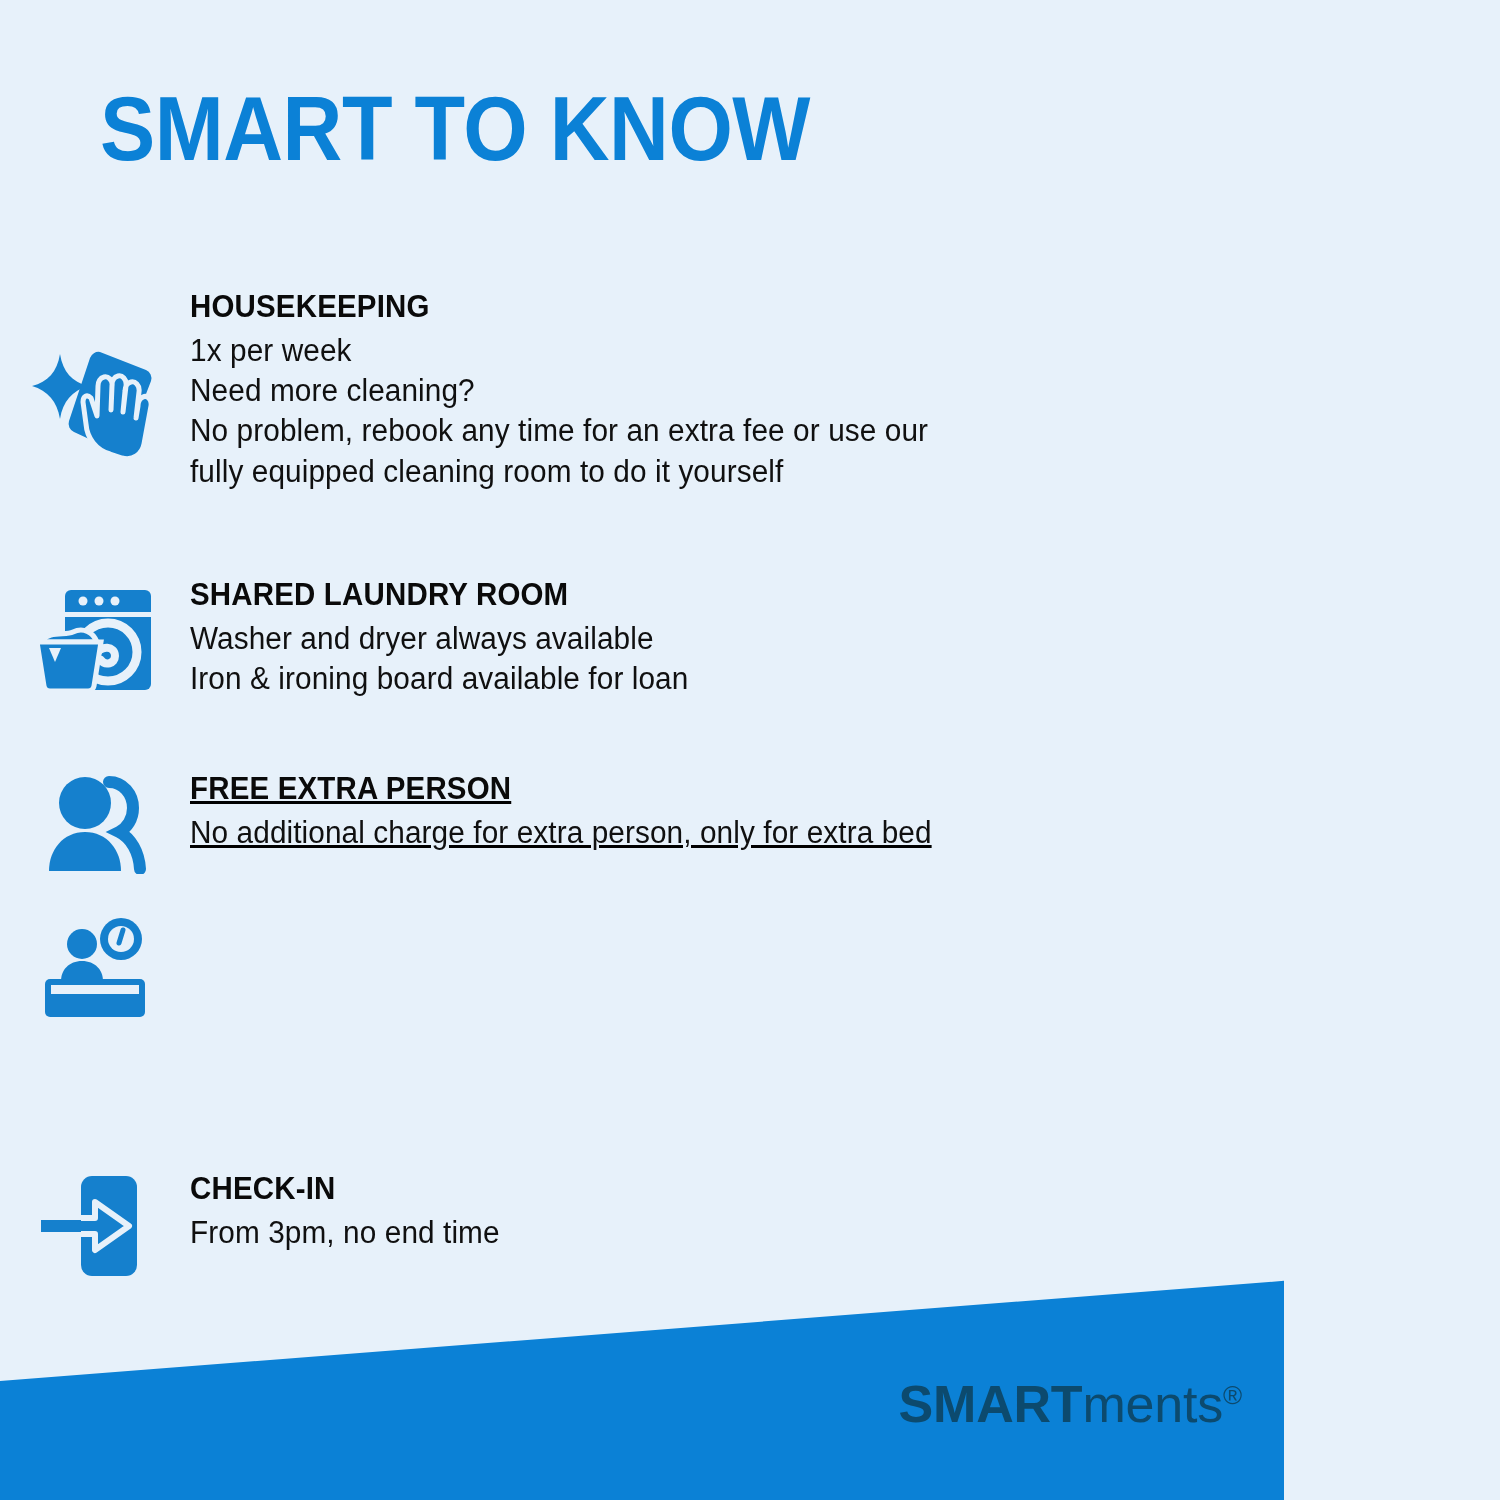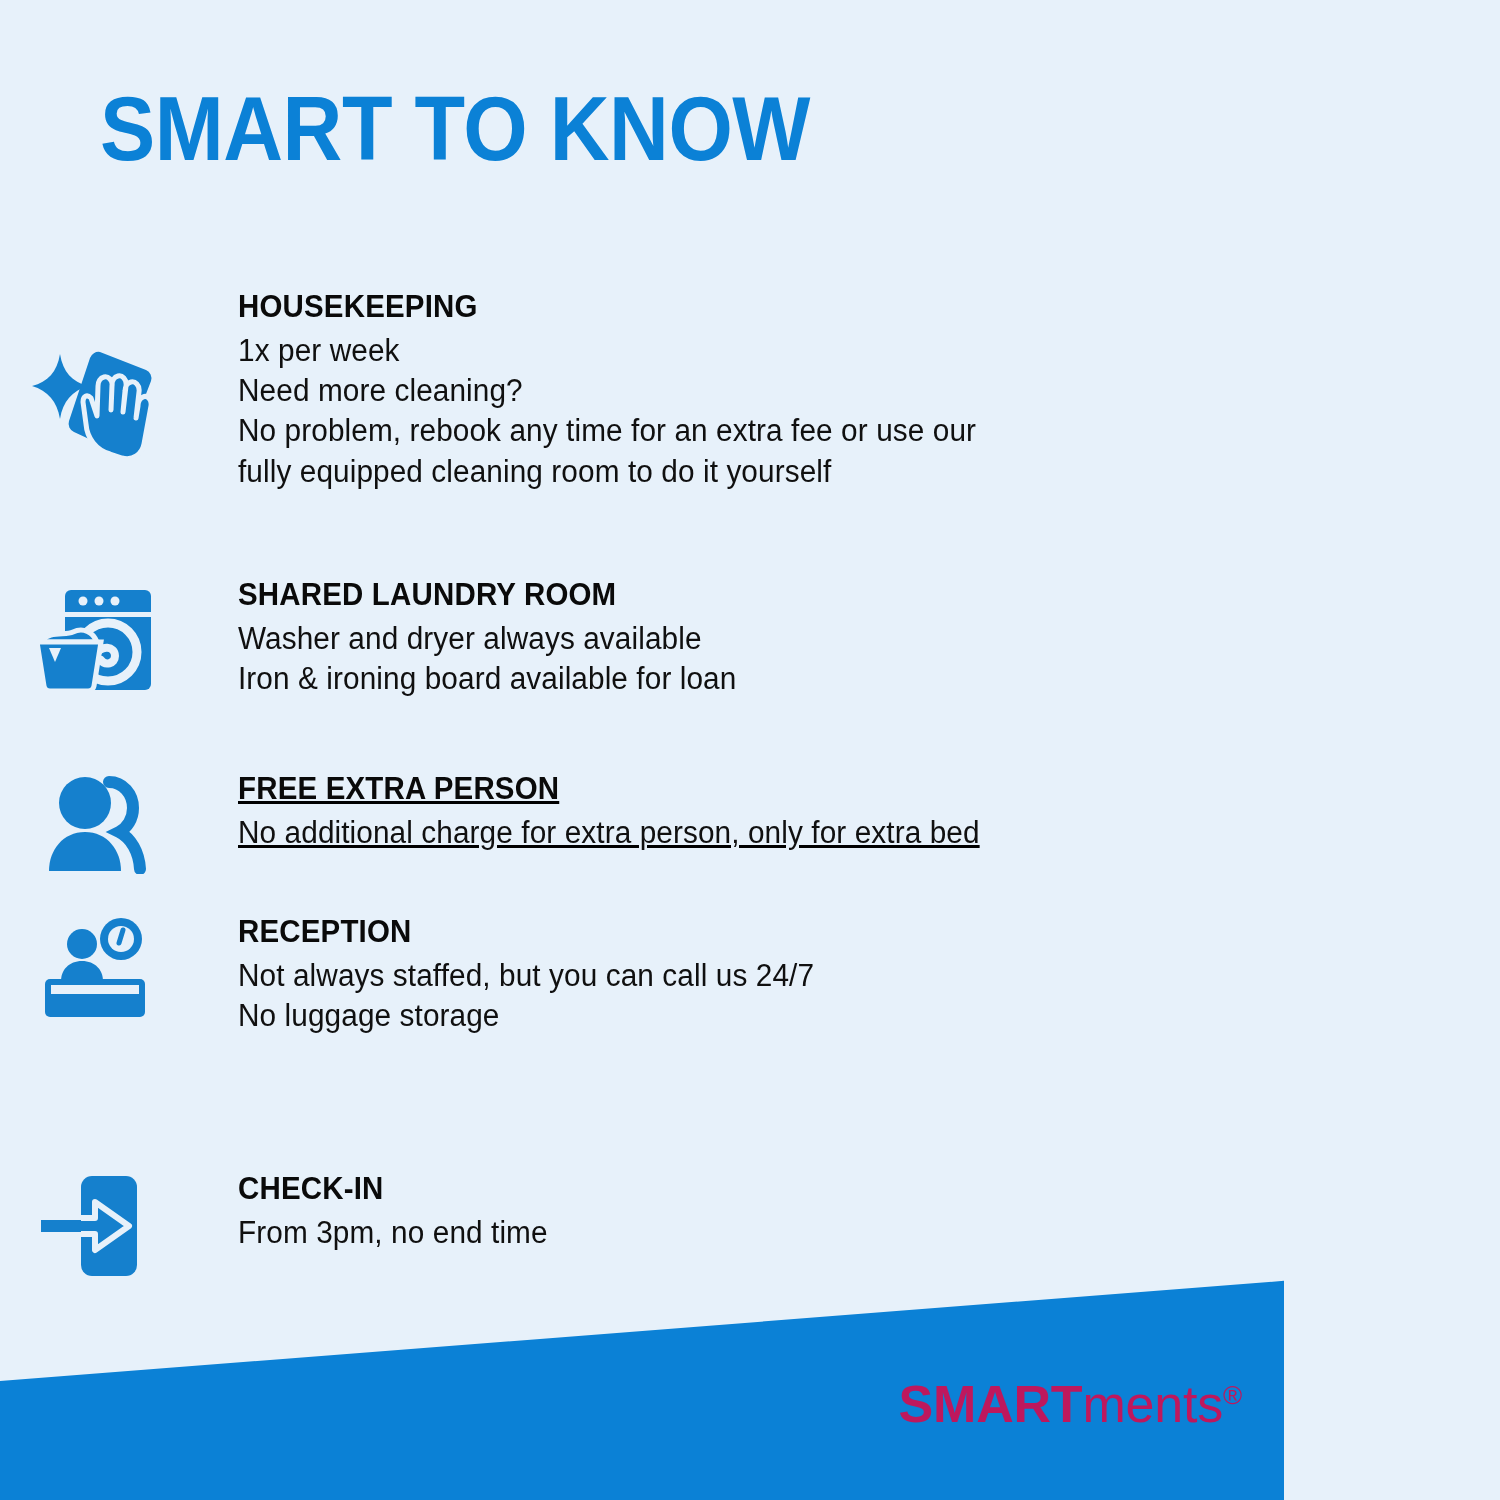--- a/index.html
+++ b/index.html
@@ -59,21 +59,20 @@
     min-width: 190px;
     display: flex;
     justify-content: center;
     align-items: flex-start;
     padding-top: 2px;
   }
 
   .row-text {
     flex: 1;
     padding-top: 0;
-    margin-left: 48px;
   }
 
   .row-title {
     font-size: 31px;
     font-weight: 700;
     letter-spacing: 0.2px;
     color: #0a0a0a;
     line-height: 1.12;
     transform: scaleX(0.95);
     transform-origin: left center;
@@ -112,21 +111,21 @@
     top: 0;
     width: 1500px;
     height: 1500px;
     pointer-events: none;
   }
 
   .logo {
     position: absolute;
     right: 42px;
     bottom: 70px;
-    color: #be185d;
+    color: #0c4a6e;
     font-size: 52px;
     line-height: 1;
     white-space: nowrap;
     letter-spacing: -0.2px;
   }
   .logo .b { font-weight: 700; }
   .logo .r { font-weight: 400; }
   .logo .reg {
     font-size: 26px;
     vertical-align: super;
@@ -249,25 +248,20 @@
           <path d="M84 13 L80 26" stroke="#1580cd" stroke-width="5" stroke-linecap="round"></path>
 
           <circle cx="43" cy="27" r="15" fill="#1580cd"></circle>
 
           <path d="M43 44 C56 44, 64 53, 64 64 L22 64 C22 53, 30 44, 43 44 Z" fill="#1580cd"></path>
 
           <rect x="6" y="62" width="100" height="38" rx="5" fill="#1580cd"></rect>
           <rect x="12" y="68" width="88" height="9" fill="#e7f1fa"></rect>
         </svg>
       </div>
-      <div class="row-text">
-        <div class="row-title">RECEPTION</div>
-        <div class="row-line">Not always staffed, but you can call us 24/7</div>
-        <div class="row-line">No luggage storage</div>
-      </div>
     </div>
 
     <div class="row" id="row-checkin">
       <div class="row-icon">
         <svg width="108" height="104" viewBox="0 0 108 104" xmlns="http://www.w3.org/2000/svg" aria-hidden="true">
 
           <rect x="40" y="2" width="56" height="100" rx="11" fill="#1580cd"></rect>
 
           <g stroke="#e7f1fa" stroke-width="6" stroke-linejoin="round" stroke-linecap="round" fill="#1580cd">
             <path d="M0 44 L54 44 L54 28 L88 52 L54 76 L54 60 L0 60 Z"></path>

